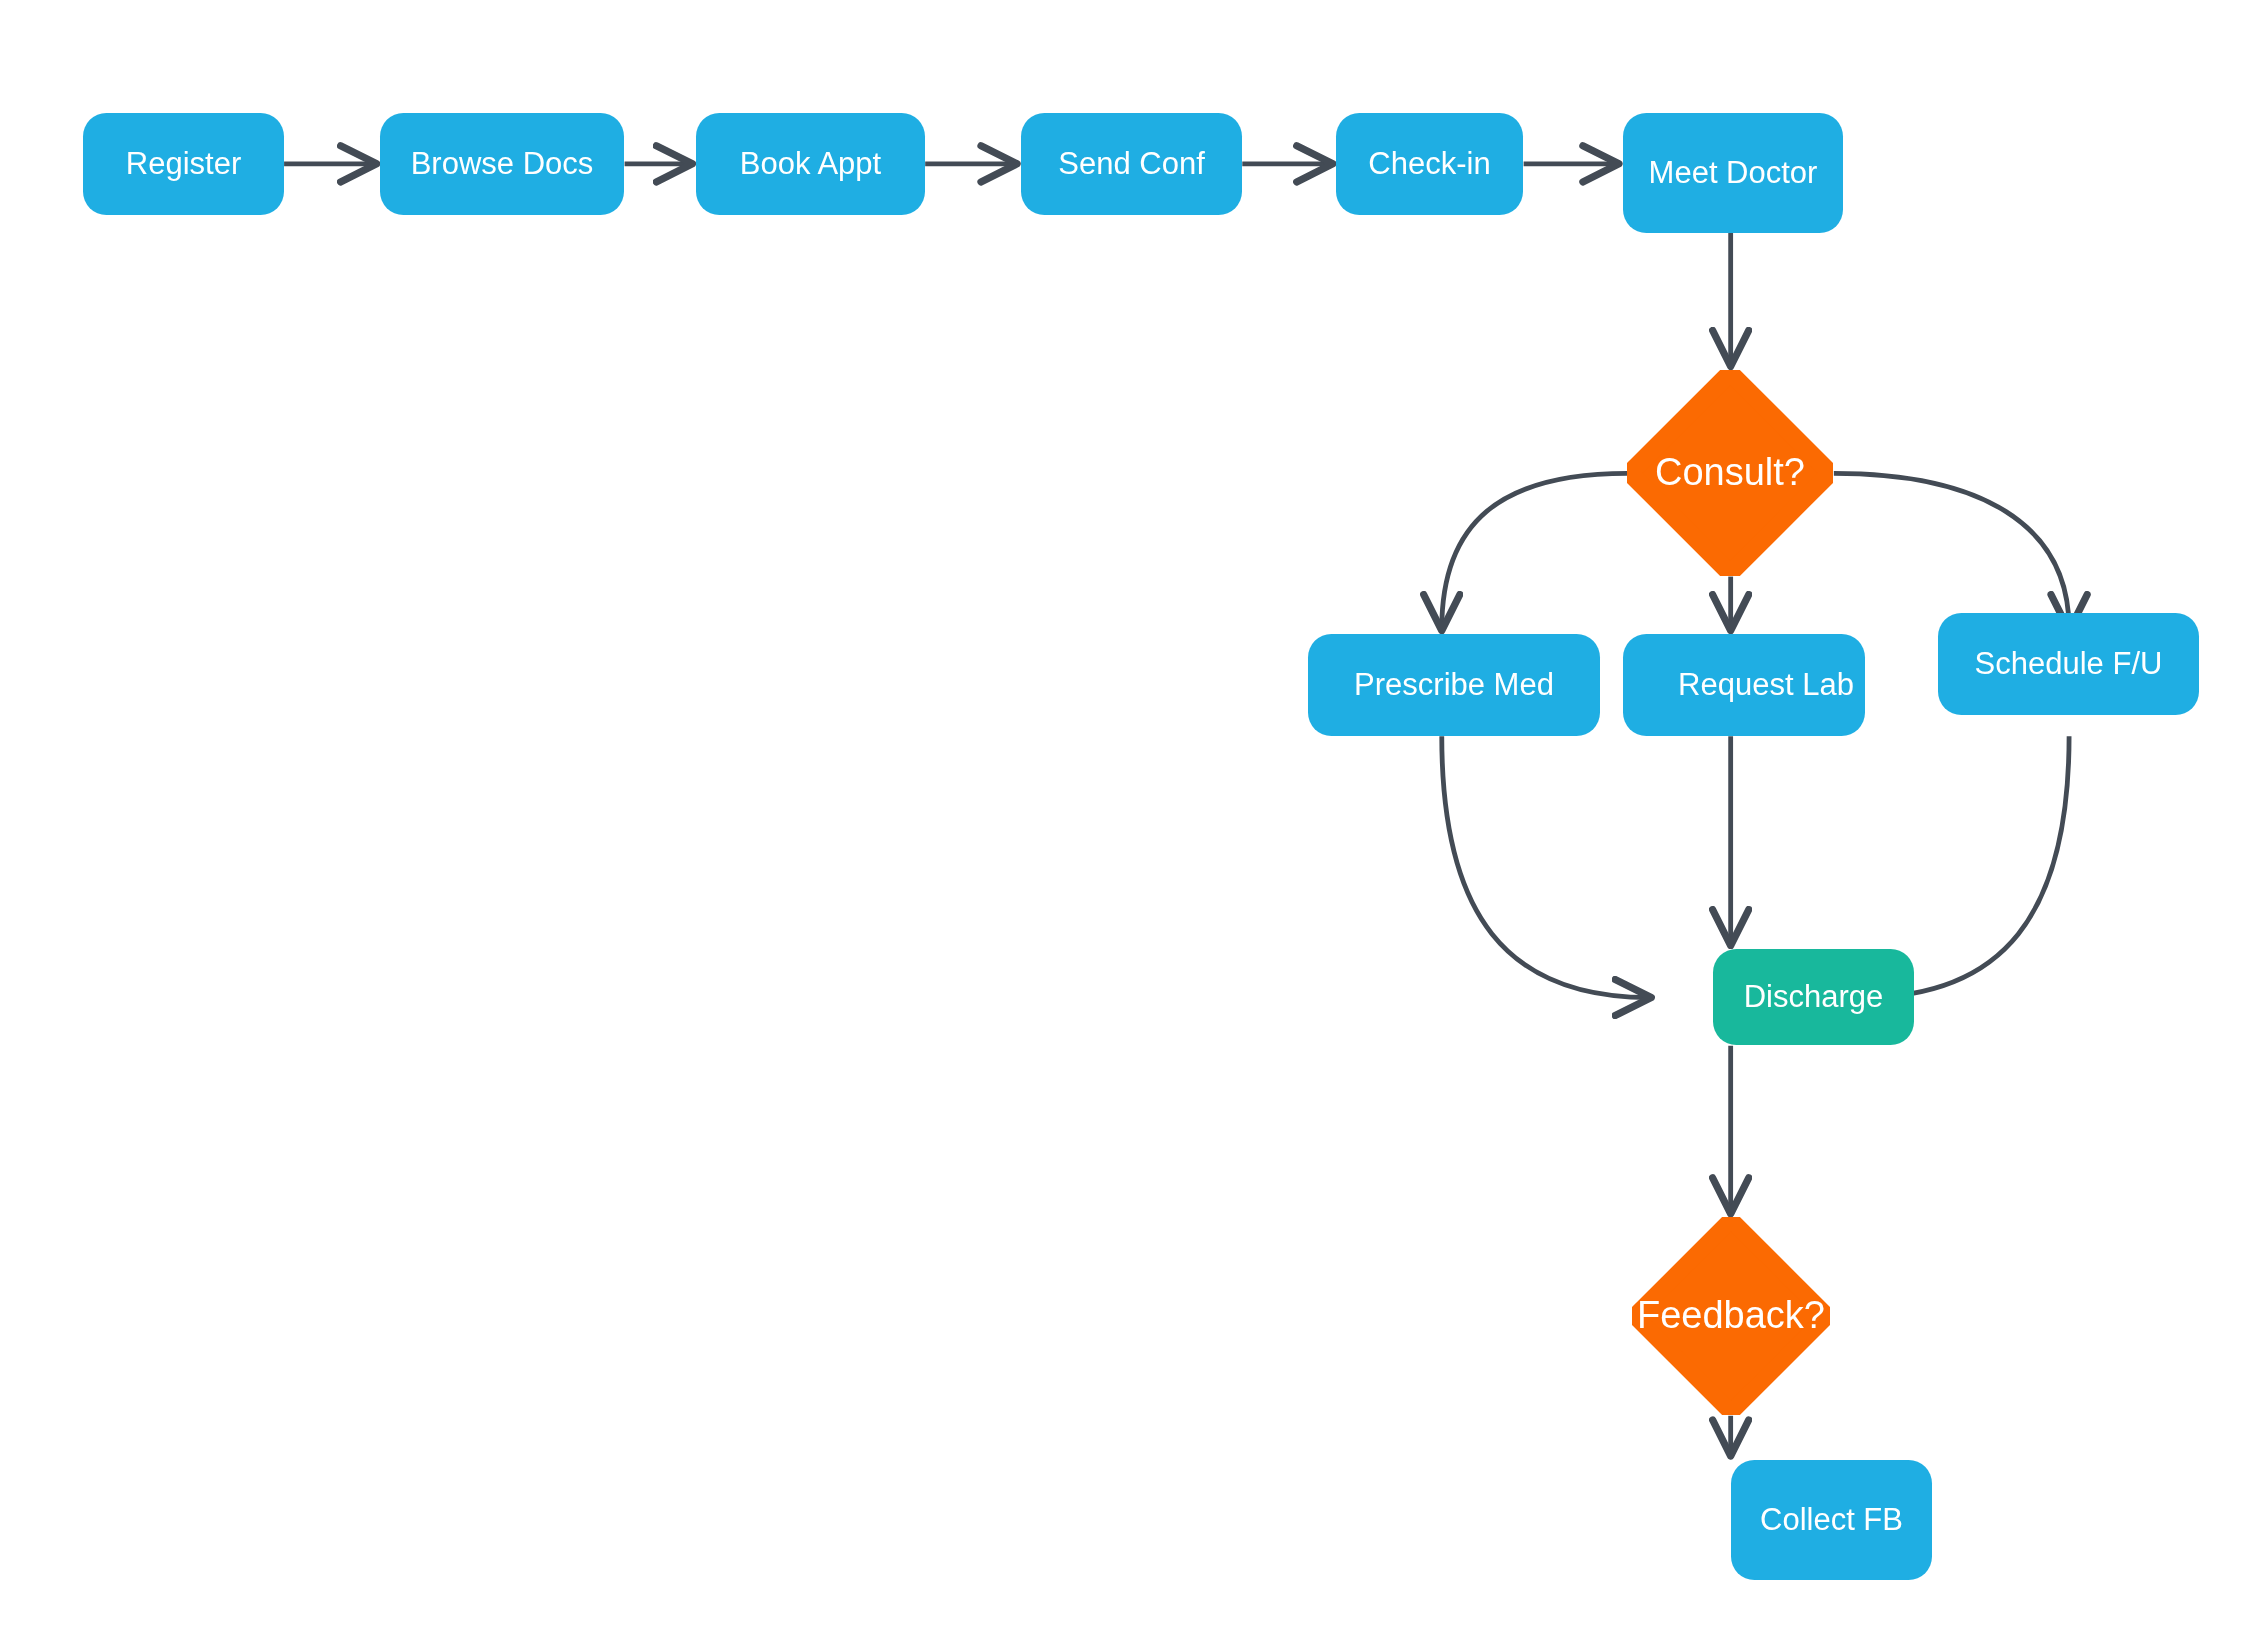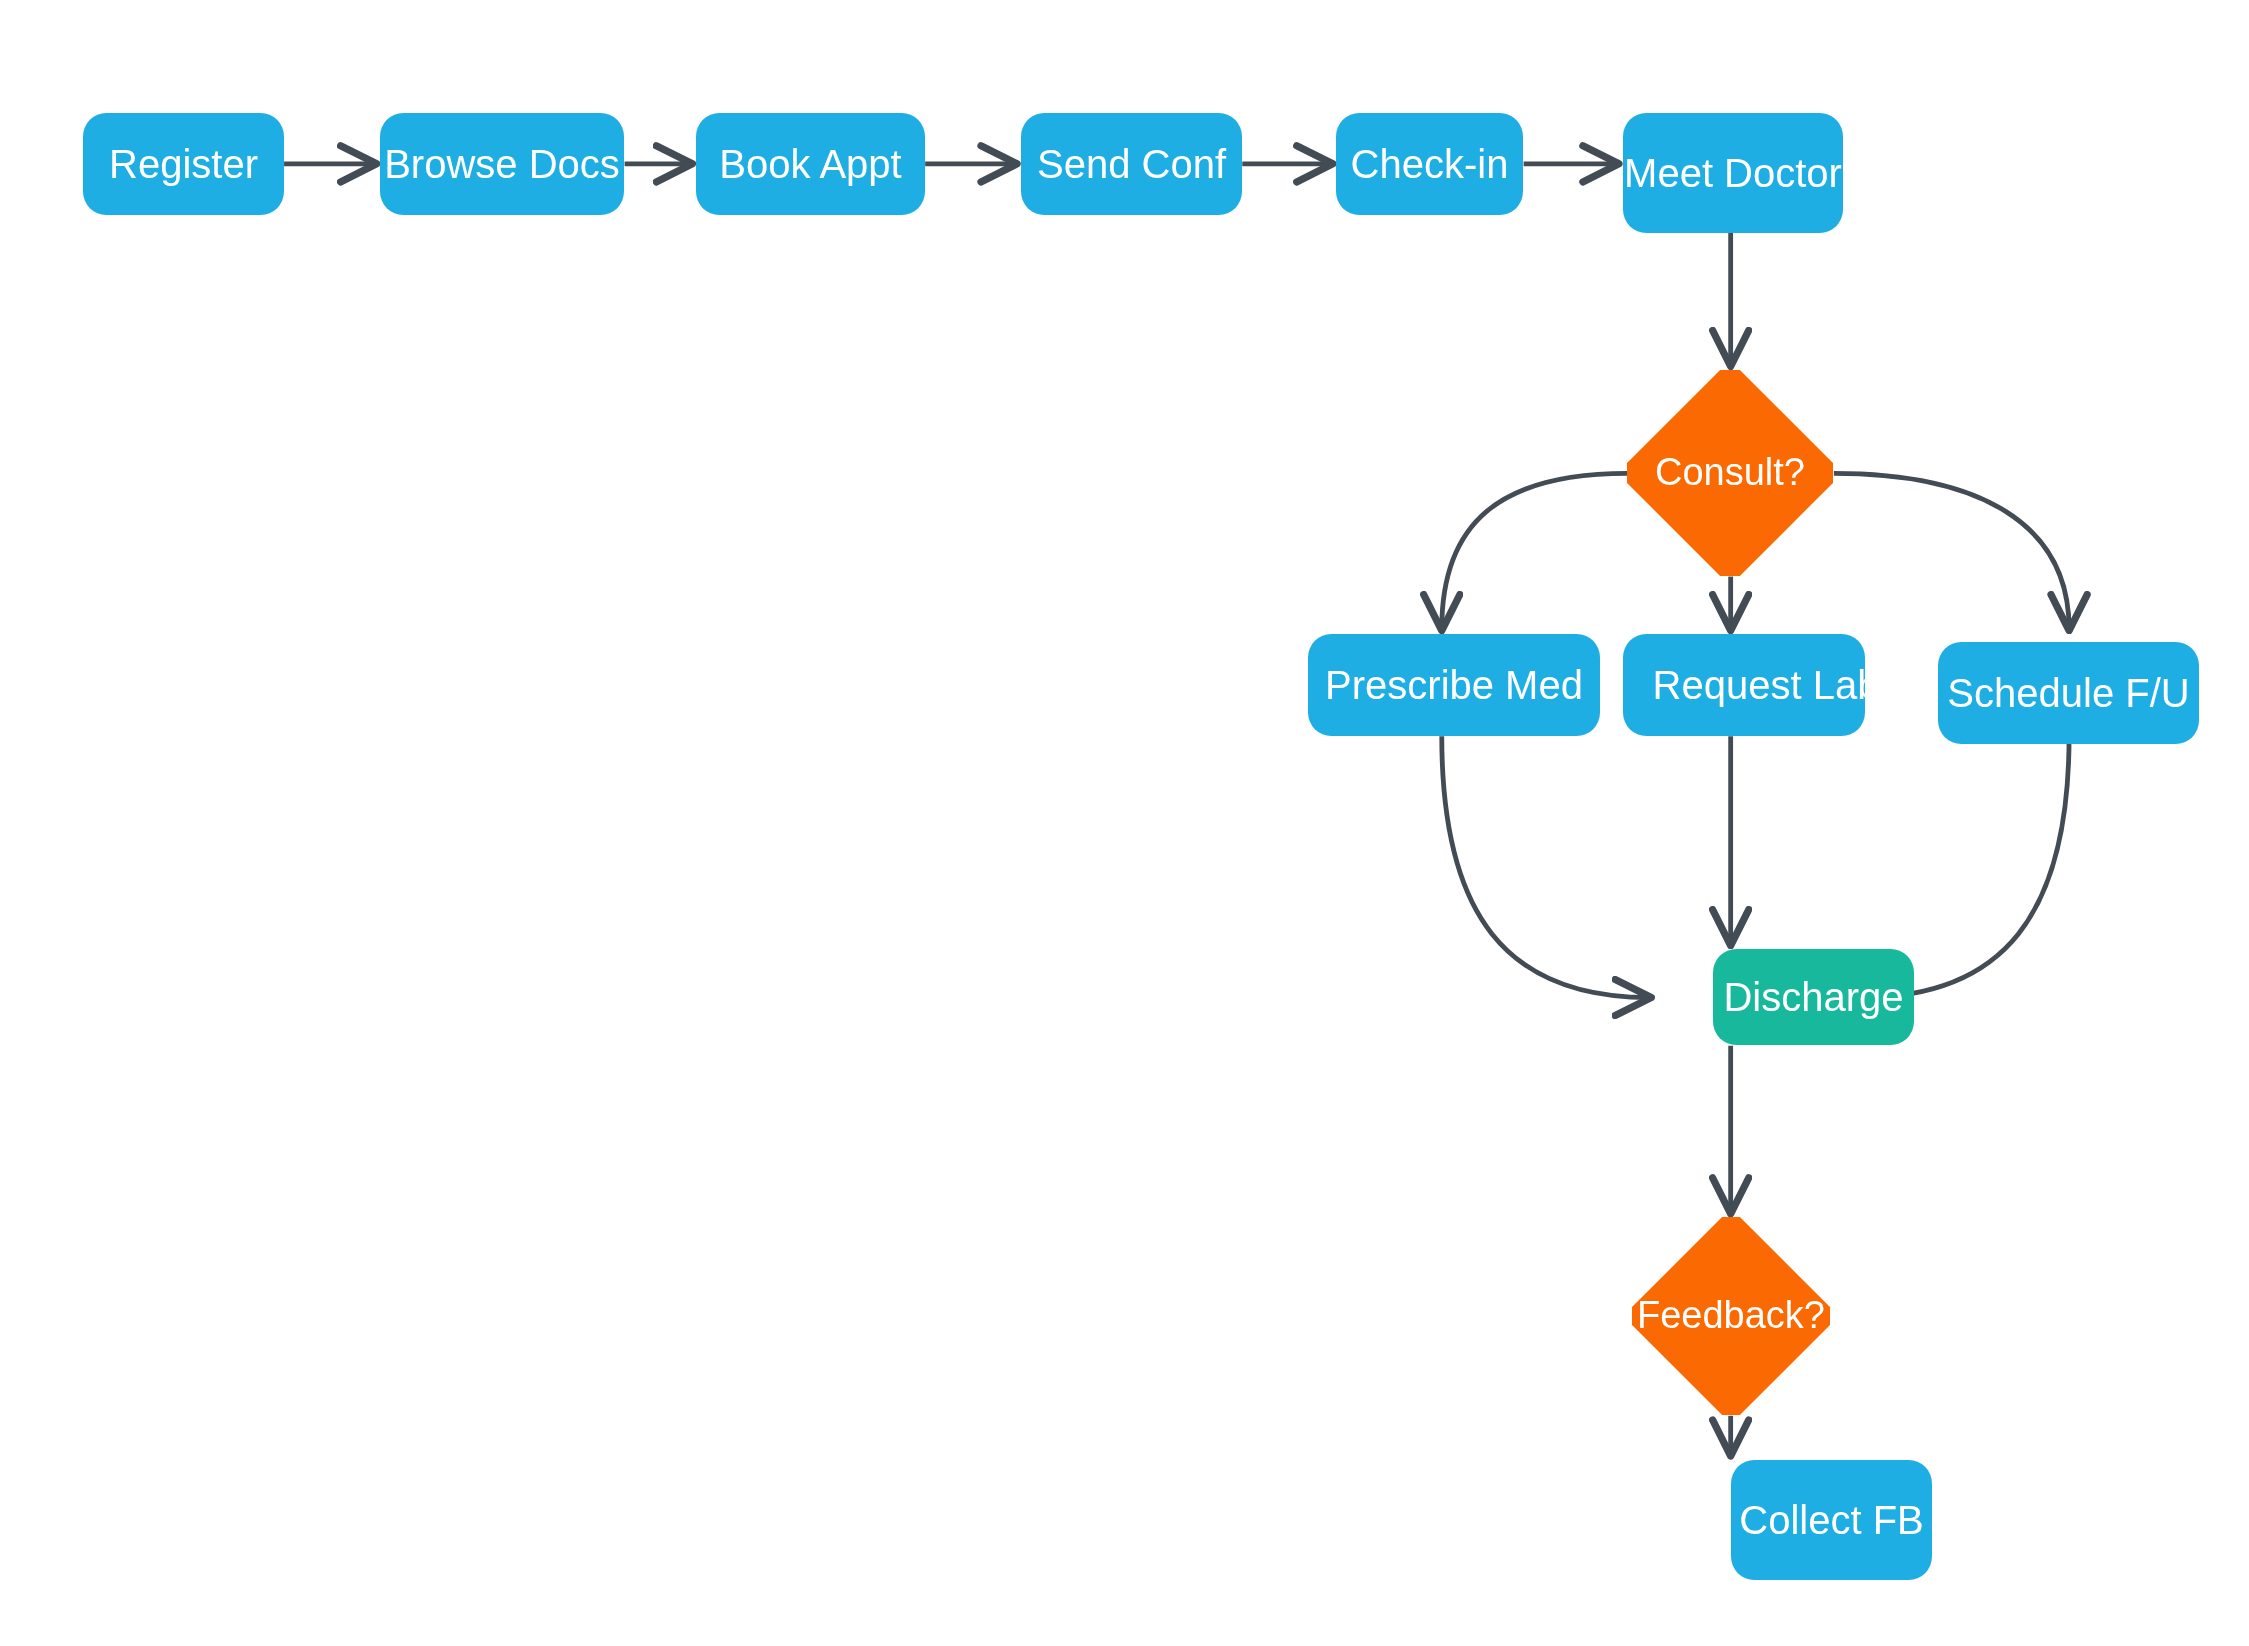--- a/index.html
+++ b/index.html
@@ -32,21 +32,21 @@
     align-items: center;
     justify-content: center;
     box-sizing: border-box;
     color: #ffffff;
     text-align: center;
     line-height: 1.1;
     user-select: none;
   }
   .node-process {
     border-radius: 23.4px;
-    font-size: 40px;
+    font-size: 31px;
   }
   .node-label {
     display: block;
     white-space: nowrap;
     padding: 0 4.1px;
   }
   .node-decision {
     background: transparent !important;
   }
   .node-decision .diamond-shape {
@@ -135,21 +135,21 @@
   </div>
 
   <div class="node node-process" style="left:1308px; top:634px; width:292px; height:102px; background:#1FAEE3;">
     <span class="node-label">Prescribe Med</span>
   </div>
 
   <div class="node node-process" style="left:1623px; top:634px; width:242px; height:102px; background:#1FAEE3;padding-left:44px;">
     <span class="node-label">Request Lab</span>
   </div>
 
-  <div class="node node-process" style="left:1938px; top:642px; width:261px; height:102px; background:#1FAEE3;">
+  <div class="node node-process" style="left:1938px; top:613px; width:261px; height:102px; background:#1FAEE3;">
     <span class="node-label">Schedule F/U</span>
   </div>
 
   <div class="node node-process" style="left:1713px; top:949px; width:201px; height:96px; background:#18B89C;">
     <span class="node-label">Discharge</span>
   </div>
 
   <div class="node node-decision" style="left:1632px; top:1217px; width:198px; height:198px;">
     <svg class="diamond-shape" viewBox="0 0 288 288" preserveAspectRatio="none">
       <path d="M 144 4 L 284 144 L 144 284 L 4 144 Z" fill="#FB6A02" stroke="#FB6A02" stroke-width="24" stroke-linejoin="round"></path>

